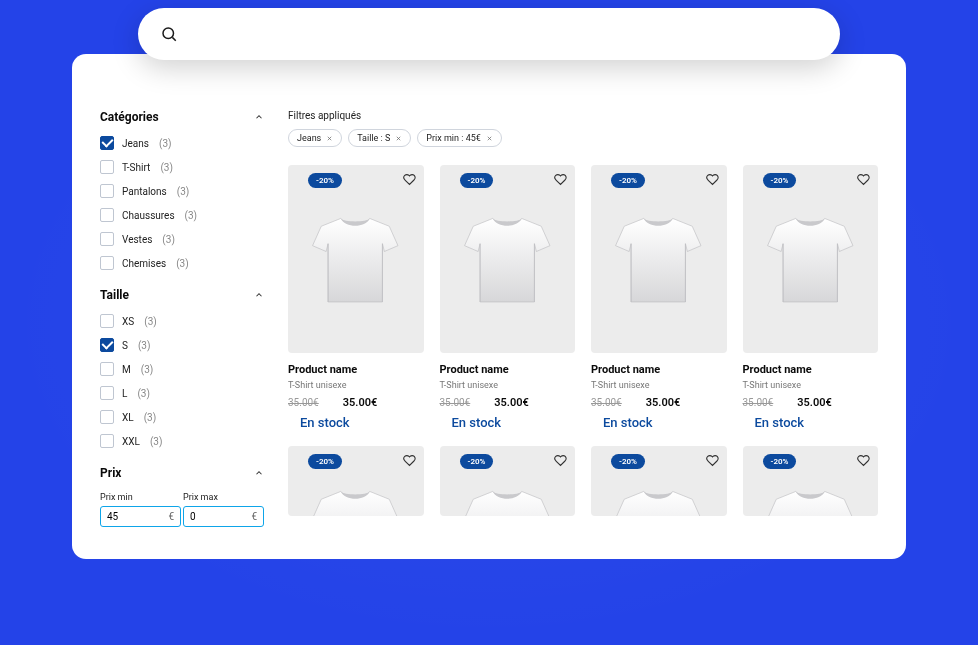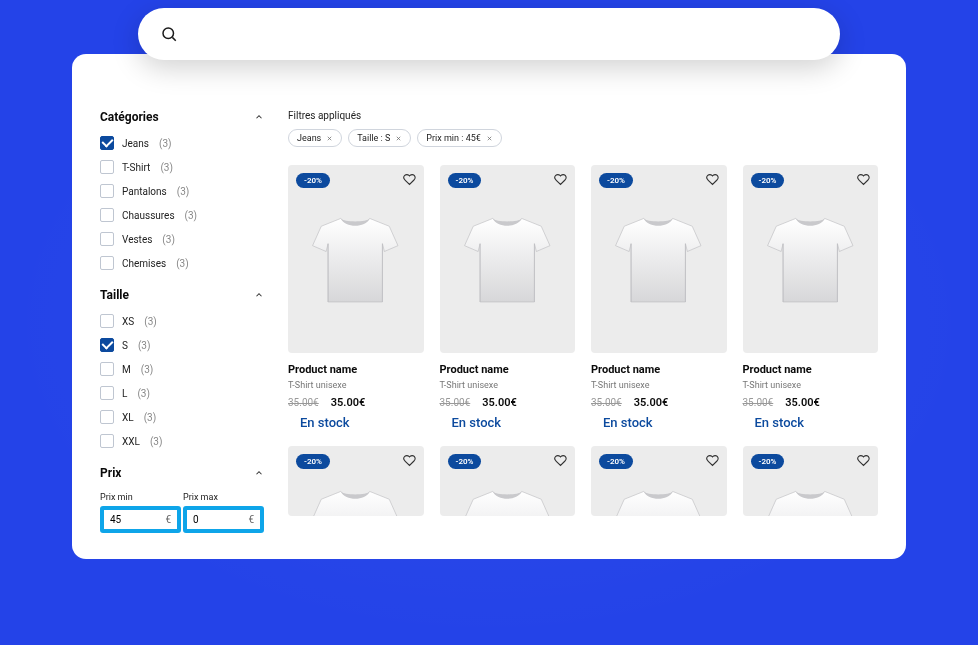--- a/index.html
+++ b/index.html
@@ -26,44 +26,44 @@
 .fitem { display: flex; align-items: center; gap: 8px; cursor: pointer; }
 .cb { width: 14px; height: 14px; border: 1.5px solid #bfc6d1; border-radius: 2px; display: flex; align-items: center; justify-content: center; background: #fff; flex-shrink: 0; }
 .cb.checked { background: #0c4a9e; border-color: #0c4a9e; }
 .cb.checked::after { content: ""; width: 5px; height: 8px; border: solid #fff; border-width: 0 2px 2px 0; transform: rotate(45deg) translate(-1px, -1px); }
 .flabel { font-size: 10px; color: #222; }
 .fcount { font-size: 10px; color: #888; margin-left: 2px; }
 
 .prixrow { display: flex; gap: 2px; margin-top: 10px; }
 .pcol { flex: 1; }
 .pcol label { font-size: 9px; color: #222; display: block; margin-bottom: 4px; }
-.pinput { display: flex; align-items: center; border: 4px solid #0ea5e9; border-radius: 3px; padding: 4px 6px; }
+.pinput { display: flex; align-items: center; border: 1px solid #0ea5e9; border-radius: 3px; padding: 4px 6px; }
 .pinput input { width: 100%; border: none; outline: none; font-size: 10px; background: transparent; }
 .pinput .eur { font-size: 10px; color: #666; }
 
 .applied-label { font-size: 10px; color: #222; margin-bottom: 8px; }
 .chips { display: flex; gap: 6px; margin-bottom: 18px; }
 .chip { display: inline-flex; align-items: center; gap: 5px; border: 1px solid #d0d5dd; border-radius: 12px; padding: 3px 8px; font-size: 9px; color: #222; cursor: pointer; }
 .chip .x { width: 7px; height: 7px; color: #666; }
 
 .listhead { display: flex; justify-content: space-between; align-items: center; margin-bottom: 12px; }
 .count { font-size: 10px; color: #222; }
 .sort { font-size: 10px; color: #222; display: flex; align-items: center; gap: 4px; cursor: pointer; }
 .sort .chev { width: 9px; height: 9px; }
 
 .grid { display: grid; grid-template-columns: repeat(4, 1fr); gap: 16px; }
 .pcard { display: flex; flex-direction: column; }
 .pimg { background: #ececec; border-radius: 4px; height: 188px; position: relative; display: flex; align-items: center; justify-content: center; overflow: hidden; }
 .pimg.short { height: 70px; align-items: flex-start; padding-top: 28px; }
-.badge { position: absolute; top: 8px; left: 8px; background: #0c4a9e; color: #fff; font-size: 8px; font-weight: 600; padding: 3px 8px; border-radius: 10px; }
+.badge { position: absolute; top: 8px; left: 20px; background: #0c4a9e; color: #fff; font-size: 8px; font-weight: 600; padding: 3px 8px; border-radius: 10px; }
 .heart { position: absolute; top: 8px; right: 8px; width: 13px; height: 13px; color: #333; cursor: pointer; }
 .tshirt { width: 86%; }
 .pname { font-size: 11px; font-weight: 700; color: #0a0a0a; margin-top: 10px; }
 .psub { font-size: 9px; color: #777; margin-top: 4px; }
-.prow { display: flex; gap: 12px; align-items: baseline; margin-top: 6px; }
+.prow { display: flex; gap: 24px; align-items: baseline; margin-top: 6px; }
 .pold { font-size: 10px; color: #999; text-decoration: line-through; }
 .pnew { font-size: 11px; font-weight: 600; color: #0a0a0a; }
 .stock { font-size: 13px; color: #0c4a9e; margin-top: 6px; font-weight: 500; padding-left: 12px; }
 
 svg { display: block; }
 </style>
 </head>
 <body>
 
 <div class="glow"></div>

